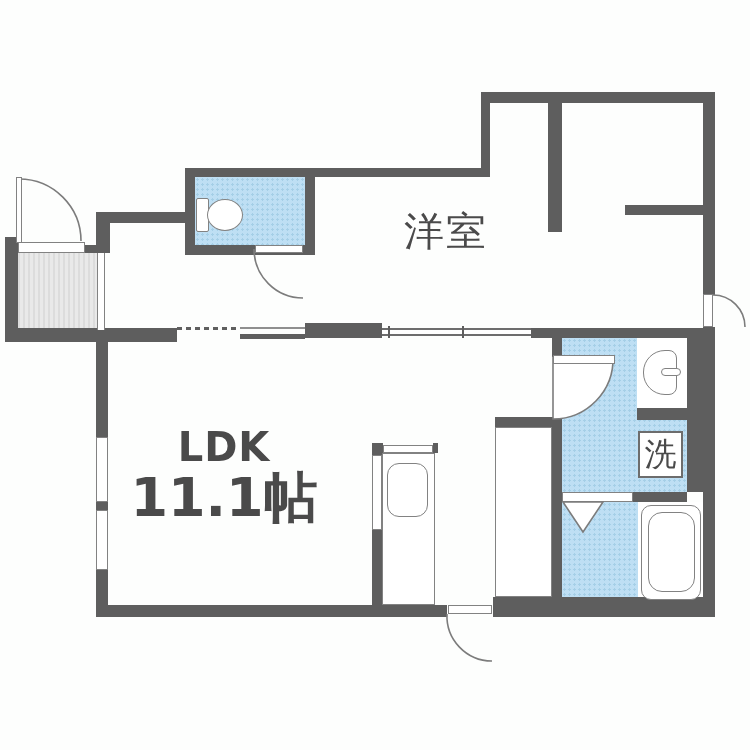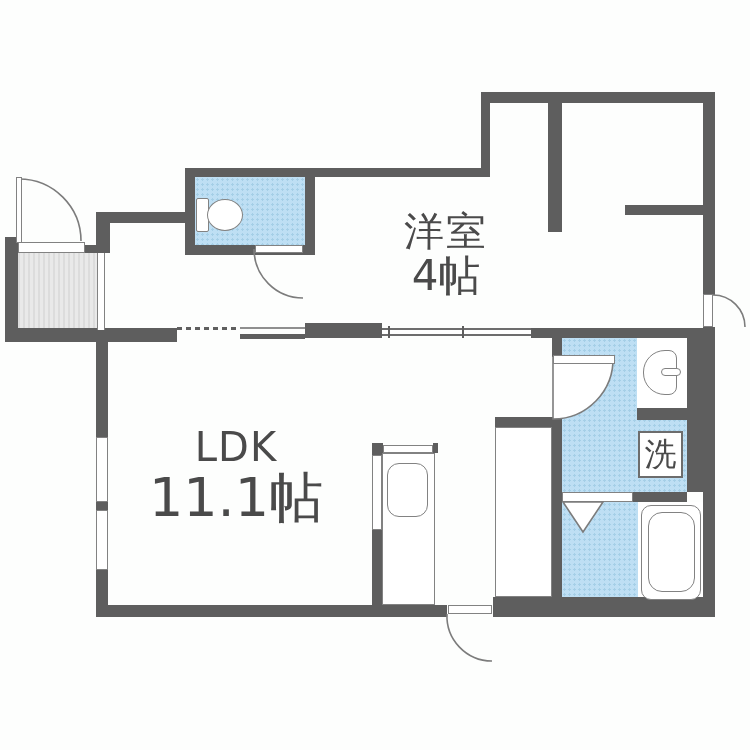--- a/index.html
+++ b/index.html
@@ -127,21 +127,20 @@
   <div class="outl" style="left:383px;top:445px;width:50px;height:8px;"></div>
   <div class="outl" style="left:382px;top:453px;width:53px;height:152px;"></div>
   <div class="outl" style="left:387px;top:463px;width:41px;height:54px;border-radius:12px;"></div>
   <div class="outl" style="left:372px;top:455px;width:10px;height:75px;"></div>
 
   <div class="outl" style="left:495px;top:427px;width:57px;height:170px;"></div>
 
 
   <div class="label" style="left:346px;top:210px;width:200px;">
     <div style="font-size:40px;letter-spacing:2px;">洋室</div>
-    <div style="font-size:42px;">4帖</div>
   </div>
 
-  <div class="label" style="left:136px;top:426px;width:200px;">
+  <div class="label" style="left:124px;top:426px;width:200px;font-weight:bold;">
     <div style="font-size:40px;letter-spacing:1px;">LDK</div>
     <div style="font-size:54px;">11.1帖</div>
   </div>
 
 </div>
 
 </body></html>

